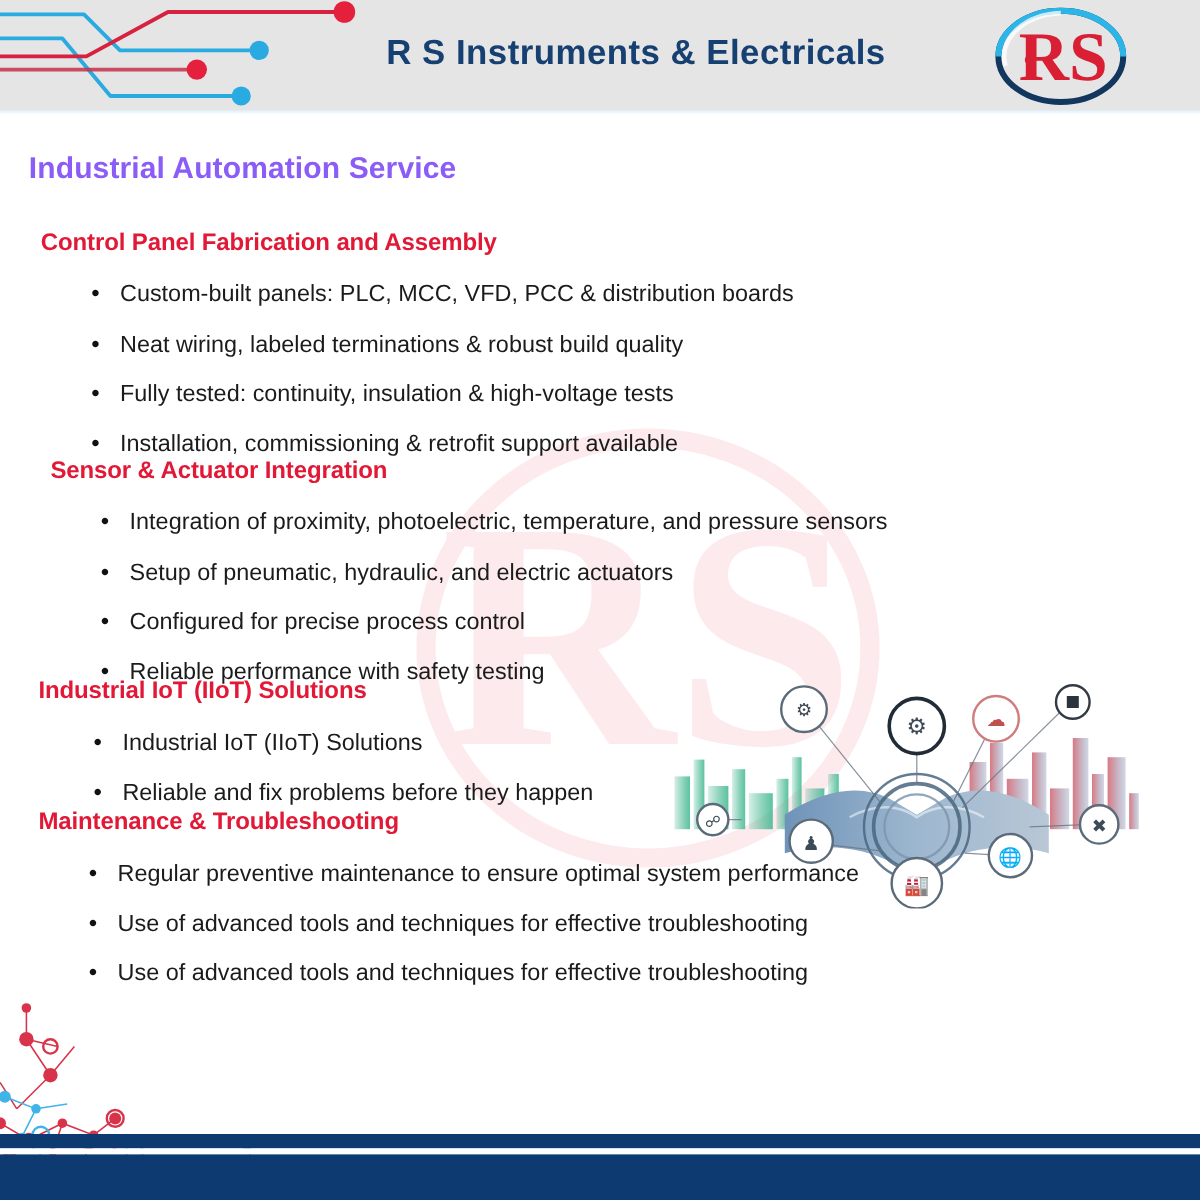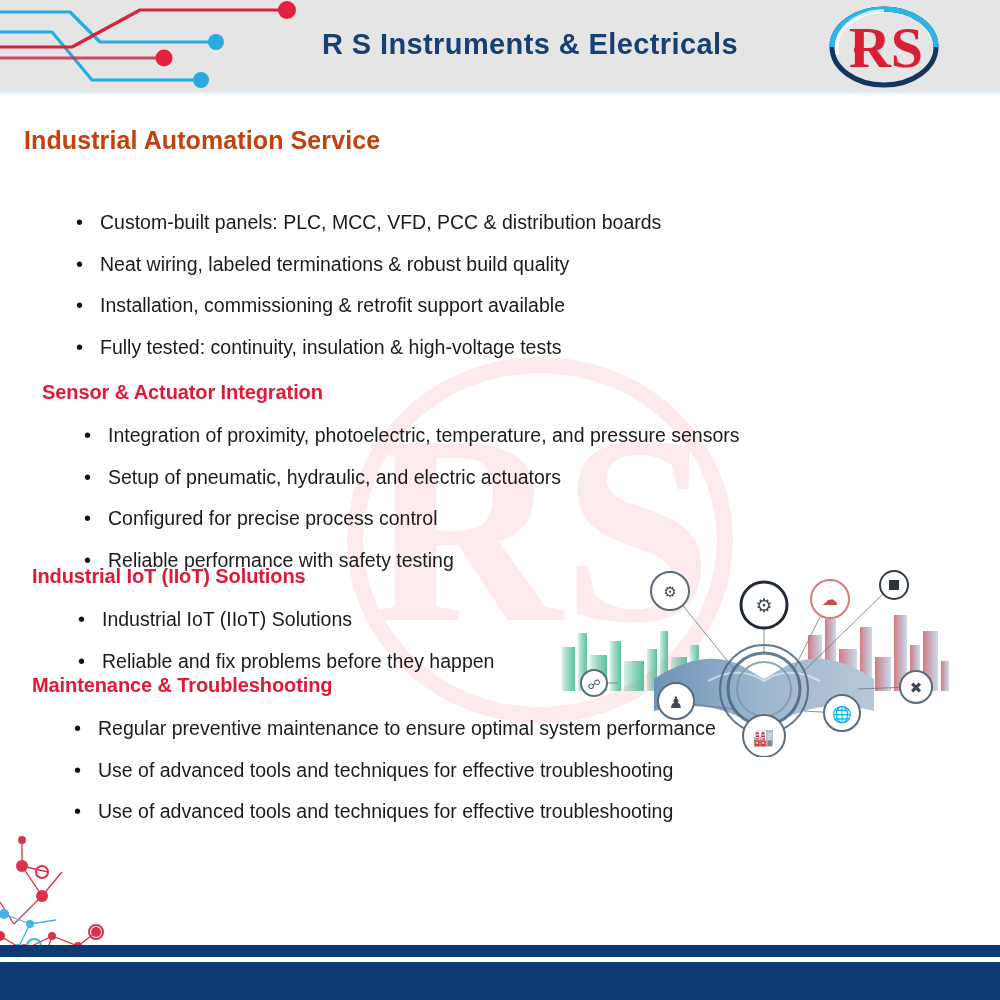--- a/index.html
+++ b/index.html
@@ -41,21 +41,21 @@
     letter-spacing:.4px; white-space:nowrap;
     z-index:4;
   }
   .logo { position:absolute; left:824px; top:5px; width:120px; height:85px; z-index:4; }
 
   
   .content { position:absolute; left:0; top:93px; width:1000px; height:845px; z-index:2; }
 
   .page-title {
     position:absolute; left:24px; top:33px;
-    font-size:25px; font-weight:bold; color:#c2410c;
+    font-size:25px; font-weight:bold; color:#8b5cf6;
     letter-spacing:.1px;
   }
 
   .section { position:absolute; left:0; width:960px; }
   .sec-head {
     font-size:20px; font-weight:bold; color:#e11937;
     letter-spacing:-.1px; white-space:nowrap;
   }
   ul.bullets { list-style:none; margin:0; padding:0; }
   ul.bullets li {
@@ -314,25 +314,26 @@
           <circle cx="34" cy="118" r="7"></circle>
             <circle cx="112" cy="132" r="7"></circle>
           <circle cx="114" cy="172" r="6"></circle>
             <circle cx="66" cy="194" r="7"></circle>
           <circle cx="232" cy="158" r="6"></circle>
         </g>
       </g>
     </svg>
 
     <div class="section" id="sec-control">
+      <div class="sec-head">Control Panel Fabrication and Assembly</div>
       <ul class="bullets">
         <li>Custom-built panels: PLC, MCC, VFD, PCC &amp; distribution boards</li>
         <li>Neat wiring, labeled terminations &amp; robust build quality</li>
+        <li>Fully tested: continuity, insulation &amp; high-voltage tests</li>
         <li>Installation, commissioning &amp; retrofit support available</li>
-        <li>Fully tested: continuity, insulation &amp; high-voltage tests</li>
       </ul>
     </div>
 
     <div class="section" id="sec-sensor">
       <div class="sec-head">Sensor &amp; Actuator Integration</div>
       <ul class="bullets">
         <li>Integration of proximity, photoelectric, temperature, and pressure sensors</li>
         <li>Setup of pneumatic, hydraulic, and electric actuators</li>
         <li>Configured for precise process control</li>
         <li>Reliable performance with safety testing</li>

